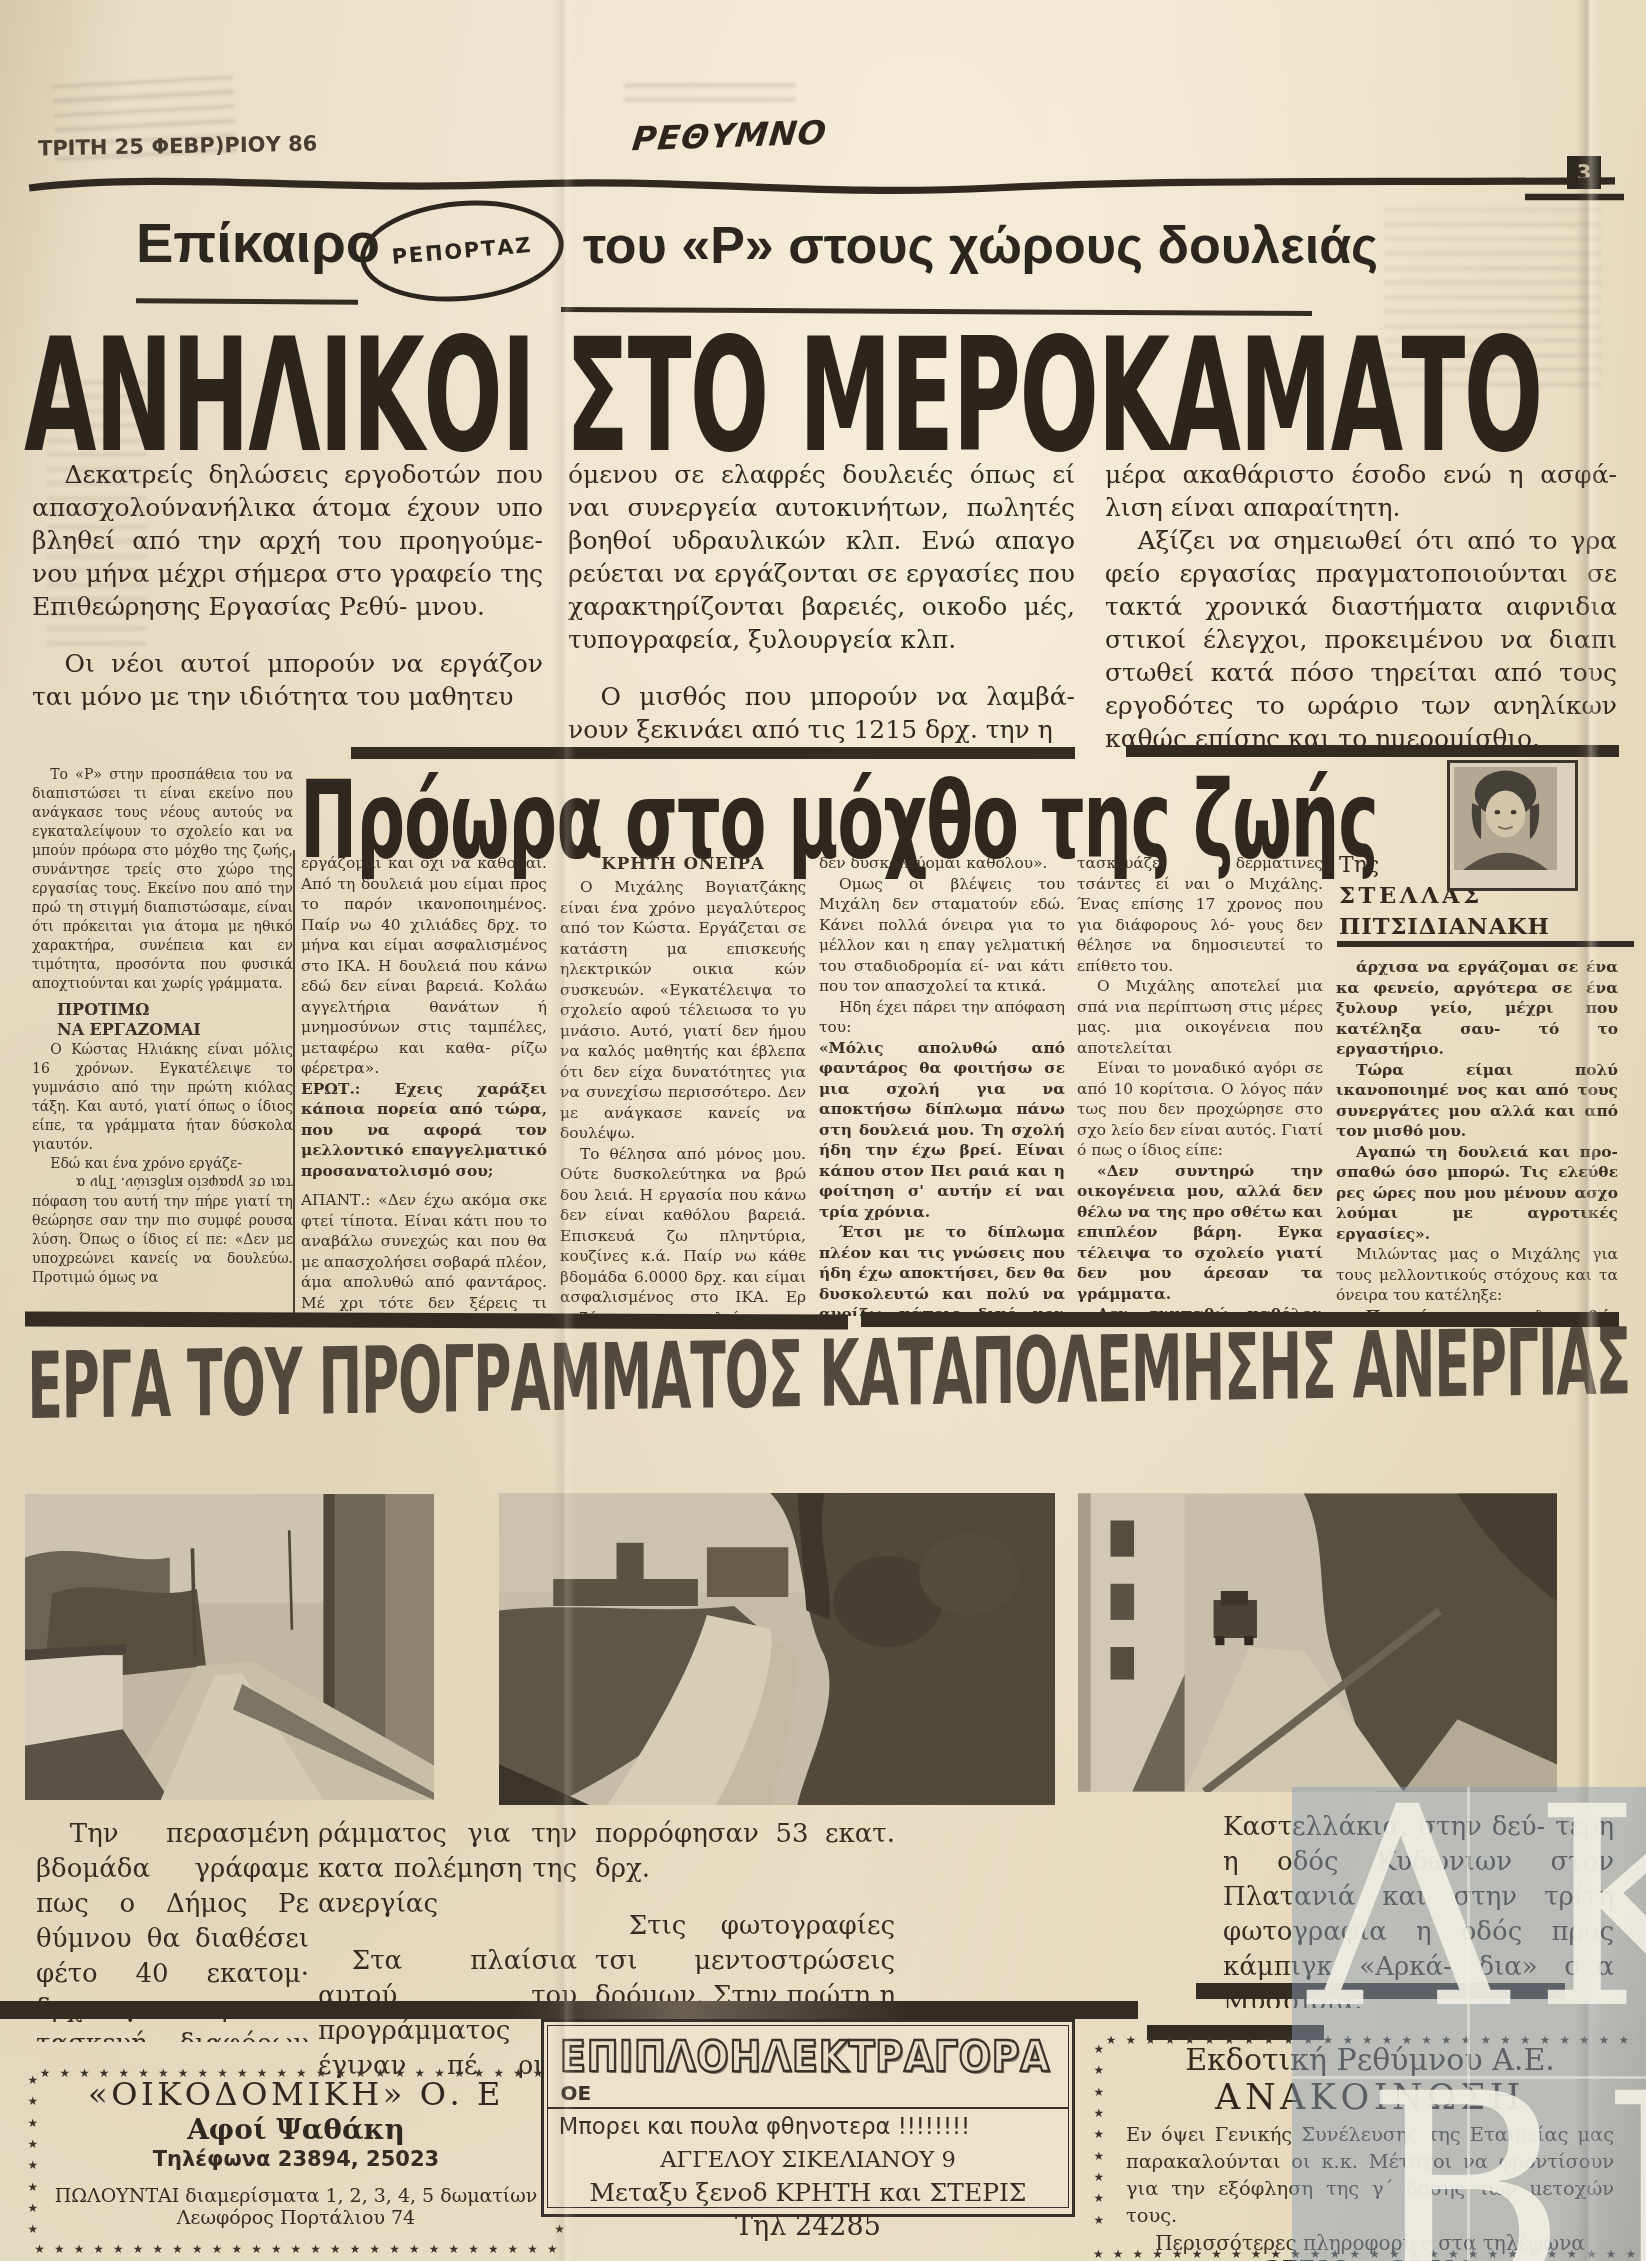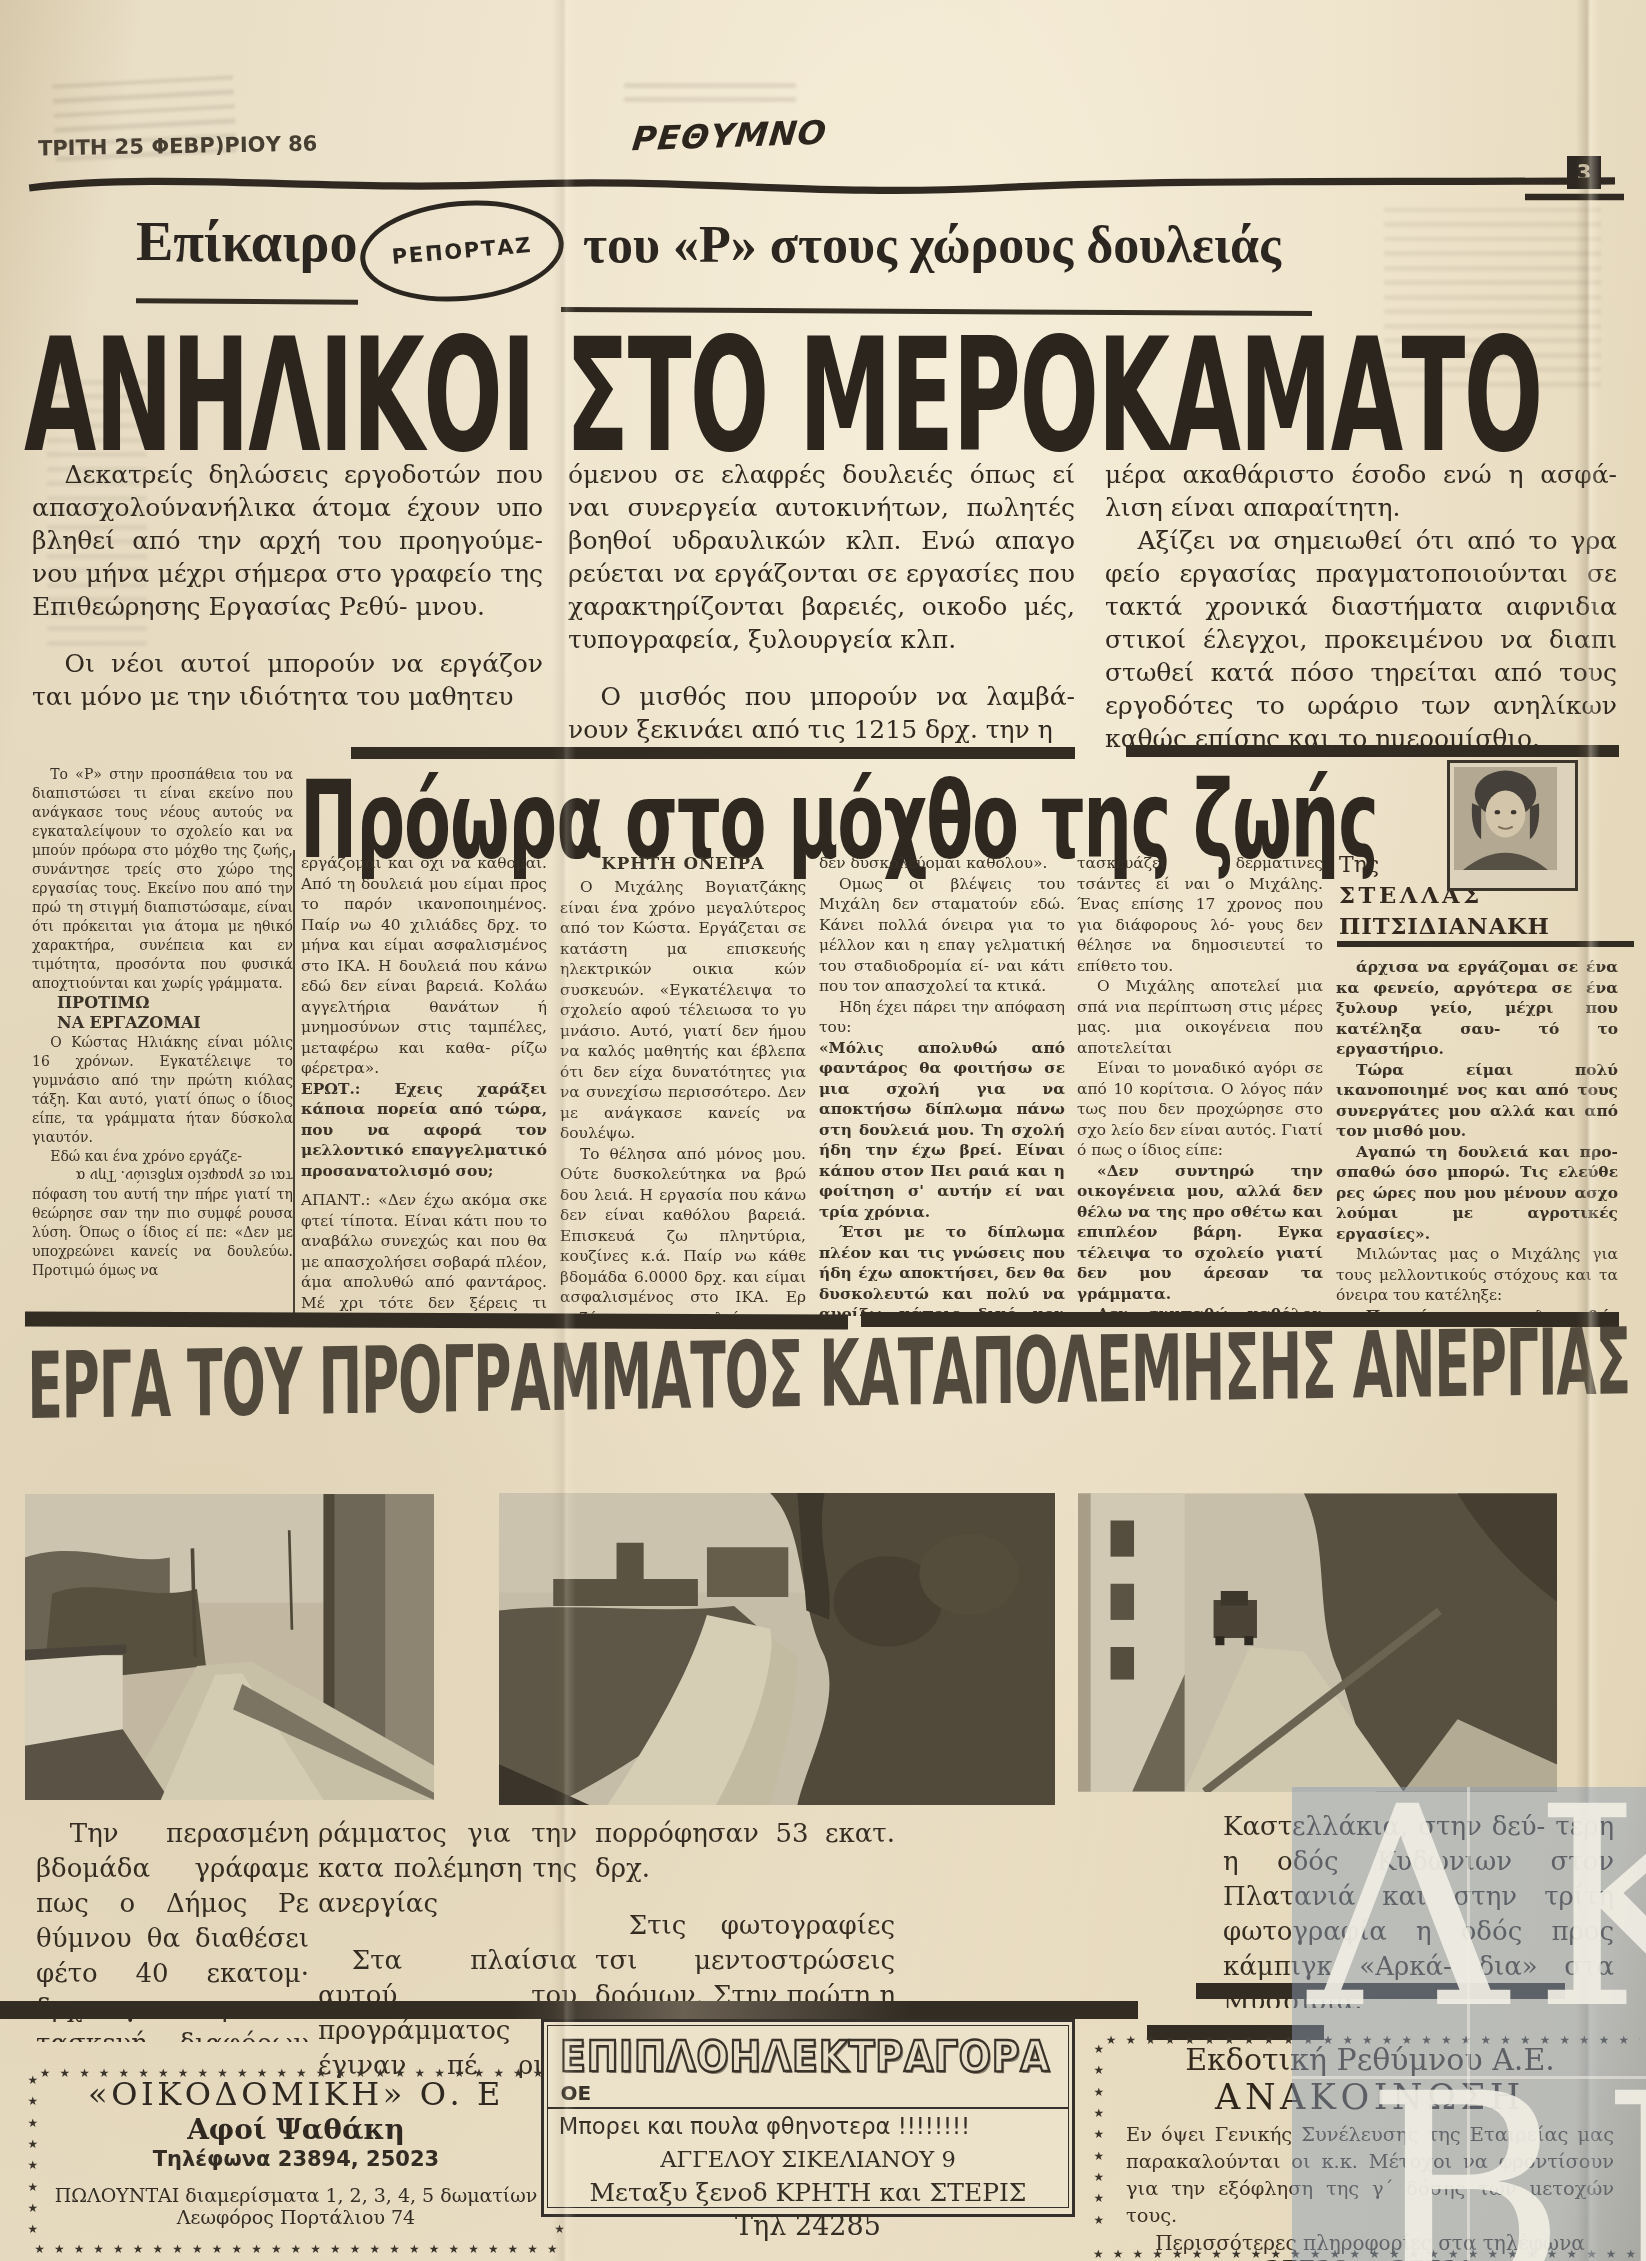--- a/index.html
+++ b/index.html
@@ -21,21 +21,21 @@
   .smudge{position:absolute;opacity:.16;filter:blur(1.8px);
     background:repeating-linear-gradient(180deg, rgba(85,74,58,.8) 0 4.5px, transparent 4.5px 14.5px);}
   .bar{position:absolute;background:#332c23;}
   
   .dateline{font-family:"DejaVu Sans",sans-serif;font-weight:bold;font-size:21px;color:#473e32;transform:rotate(-1deg);}
   .masthead{font-family:"DejaVu Sans",sans-serif;font-weight:bold;font-style:italic;font-size:33px;
     transform:skewX(-8deg) rotate(-2deg);color:#2b251d;letter-spacing:0.9px;}
   .pagebox{background:#2d2822;color:#d8ccb0;font-family:"DejaVu Sans",sans-serif;font-weight:bold;
     font-size:21px;display:flex;align-items:center;justify-content:center;}
   
-  .kick{font-family:Liberation Serif, serif;font-weight:bold;color:#2c2620;white-space:nowrap;}
+  .kick{font-family:Liberation Sans, sans-serif;font-weight:bold;color:#2c2620;white-space:nowrap;}
   .oval{border:5.4px solid #2c2620;border-radius:50%;display:flex;align-items:center;justify-content:center;
     transform:rotate(-5deg);}
   .oval span{font-family:"DejaVu Sans",sans-serif;font-weight:bold;font-size:21px;letter-spacing:1.8px;color:#2c2620;}
   
   .hl-main{font-family:"DejaVu Sans",sans-serif;font-weight:bold;font-size:156px;line-height:1;
     color:#2b251e;white-space:nowrap;transform:scaleX(.60);transform-origin:left top;letter-spacing:-2.7px;}
   .hl-feat{font-family:"DejaVu Sans",sans-serif;font-weight:bold;font-size:107px;line-height:1;
     color:#2e2821;white-space:nowrap;transform:scaleX(.64);transform-origin:left top;letter-spacing:-1.8px;}
   .hl-works{font-family:"DejaVu Sans",sans-serif;font-weight:bold;font-size:92px;line-height:1;
     color:#463e33;white-space:nowrap;transform:scaleX(.565) rotate(-0.5deg);transform-origin:left top;
@@ -133,21 +133,21 @@
   <div class="abs intro just" style="left:1105px;top:458px;width:512px;height:291px;overflow:hidden;">
     <p>μέρα ακαθάριστο έσοδο ενώ η ασφά- λιση είναι απαραίτητη.</p>
     <p class="ind">Αξίζει να σημειωθεί ότι από το γρα φείο εργασίας πραγματοποιούνται σε τακτά χρονικά διαστήματα αιφνιδια στικοί έλεγχοι, προκειμένου να διαπι στωθεί κατά πόσο τηρείται από τους εργοδότες το ωράριο των  ανηλίκων καθώς επίσης και το ημερομίσθιο.</p>
   </div>
 
   <div class="bar" style="left:351px;top:747px;width:724px;height:11.8px;"></div>
   <div class="bar" style="left:1126px;top:745px;width:493px;height:11.8px;"></div>
 
   <div class="abs side just" style="left:32px;top:765px;width:261px;height:612px;overflow:hidden;">
     <p class="ind">Το «Ρ» στην προσπάθεια του να διαπιστώσει τι είναι εκείνο που ανάγκασε τους νέους αυτούς να εγκαταλείψουν το σχολείο και να μπούν πρόωρα στο μόχθο της ζωής, συνάντησε τρείς στο χώρο της εργασίας τους. Εκείνο που από την πρώ τη στιγμή διαπιστώσαμε, είναι ότι πρόκειται για άτομα με ηθικό χαρακτήρα, συνέπεια και εν τιμότητα, προσόντα που φυσικά αποχτιούνται και χωρίς γράμματα.</p>
-    <p class="sub" style="margin-top:0;">ΠΡΟΤΙΜΩ</p>
+    <p class="sub" style="margin-top:7px;">ΠΡΟΤΙΜΩ</p>
     <p class="sub">ΝΑ ΕΡΓΑΖΟΜΑΙ</p>
     <p class="ind">Ο Κώστας Ηλιάκης είναι μόλις 16 χρόνων. Εγκατέλειψε το γυμνάσιο από την πρώτη κιόλας τάξη. Και αυτό, γιατί όπως ο ίδιος είπε, τα γράμματα ήταν δύσκολα γιαυτόν.</p>
     <p class="ind">Εδώ και ένα χρόνο εργάζε-</p>
     <span class="flipped">ται σε γραφείο κηδειών. Την α</span>
     <p>πόφαση του αυτή την πήρε γιατί τη θεώρησε σαν την πιο συμφέ ρουσα λύση. Όπως ο ίδιος εί πε: «Δεν με υποχρεώνει κανείς να δουλεύω. Προτιμώ όμως να</p>
   </div>
   <div class="rule-v" style="left:293px;top:850px;height:463px;"></div>
 
   <div class="abs hl-feat" style="left:300px;top:767px;">Πρόωρα στο μόχθο της ζωής</div>
 

